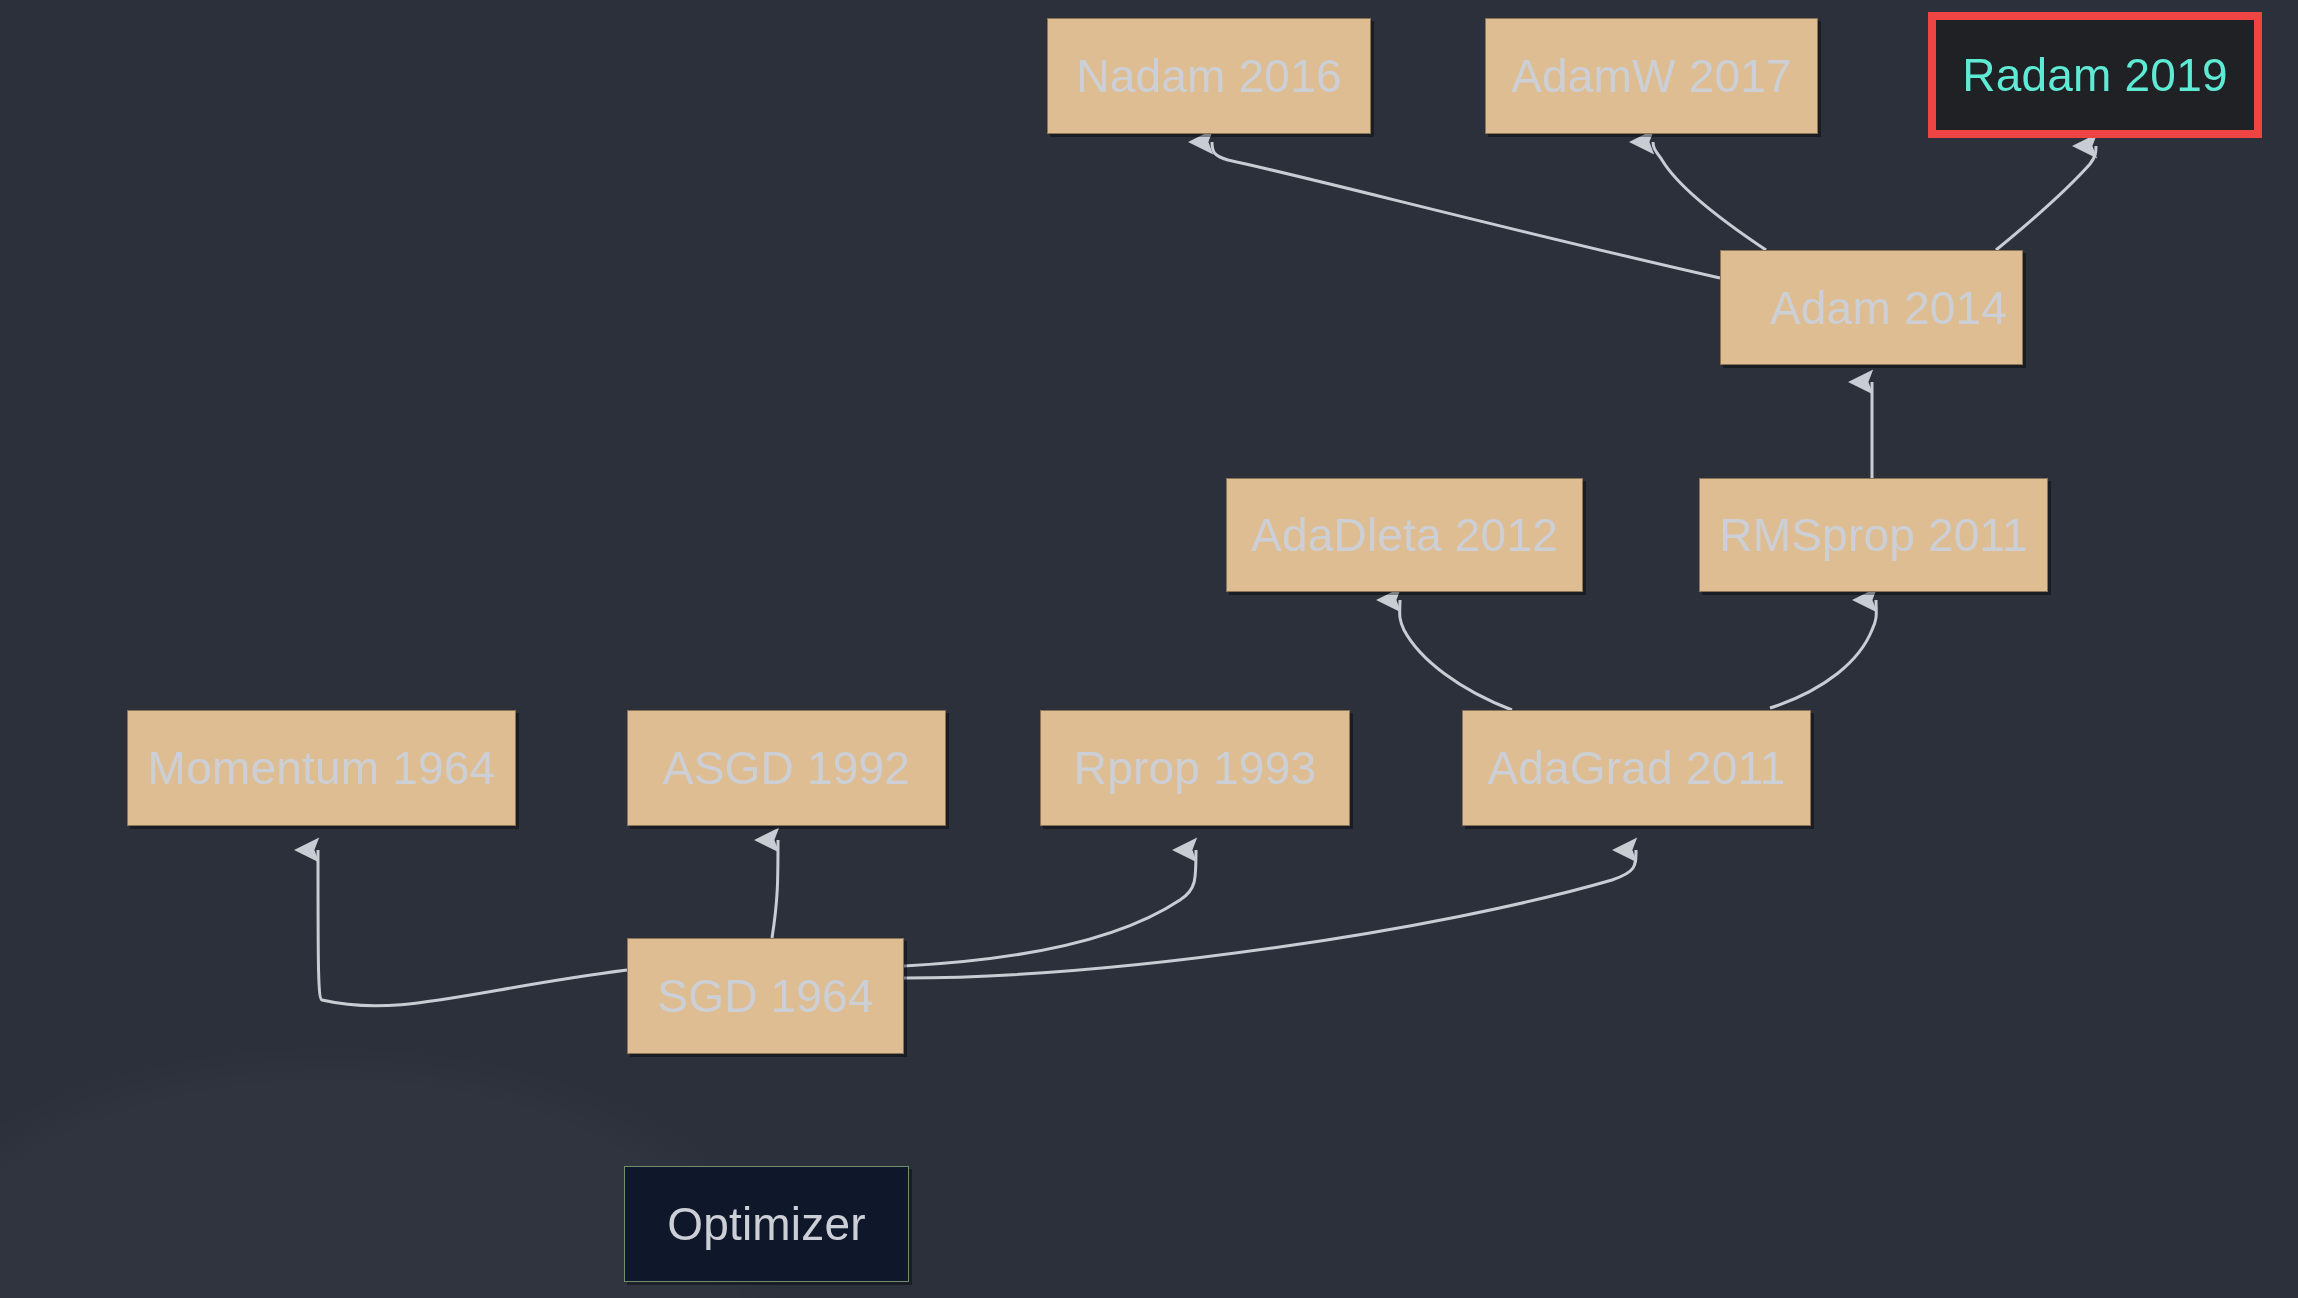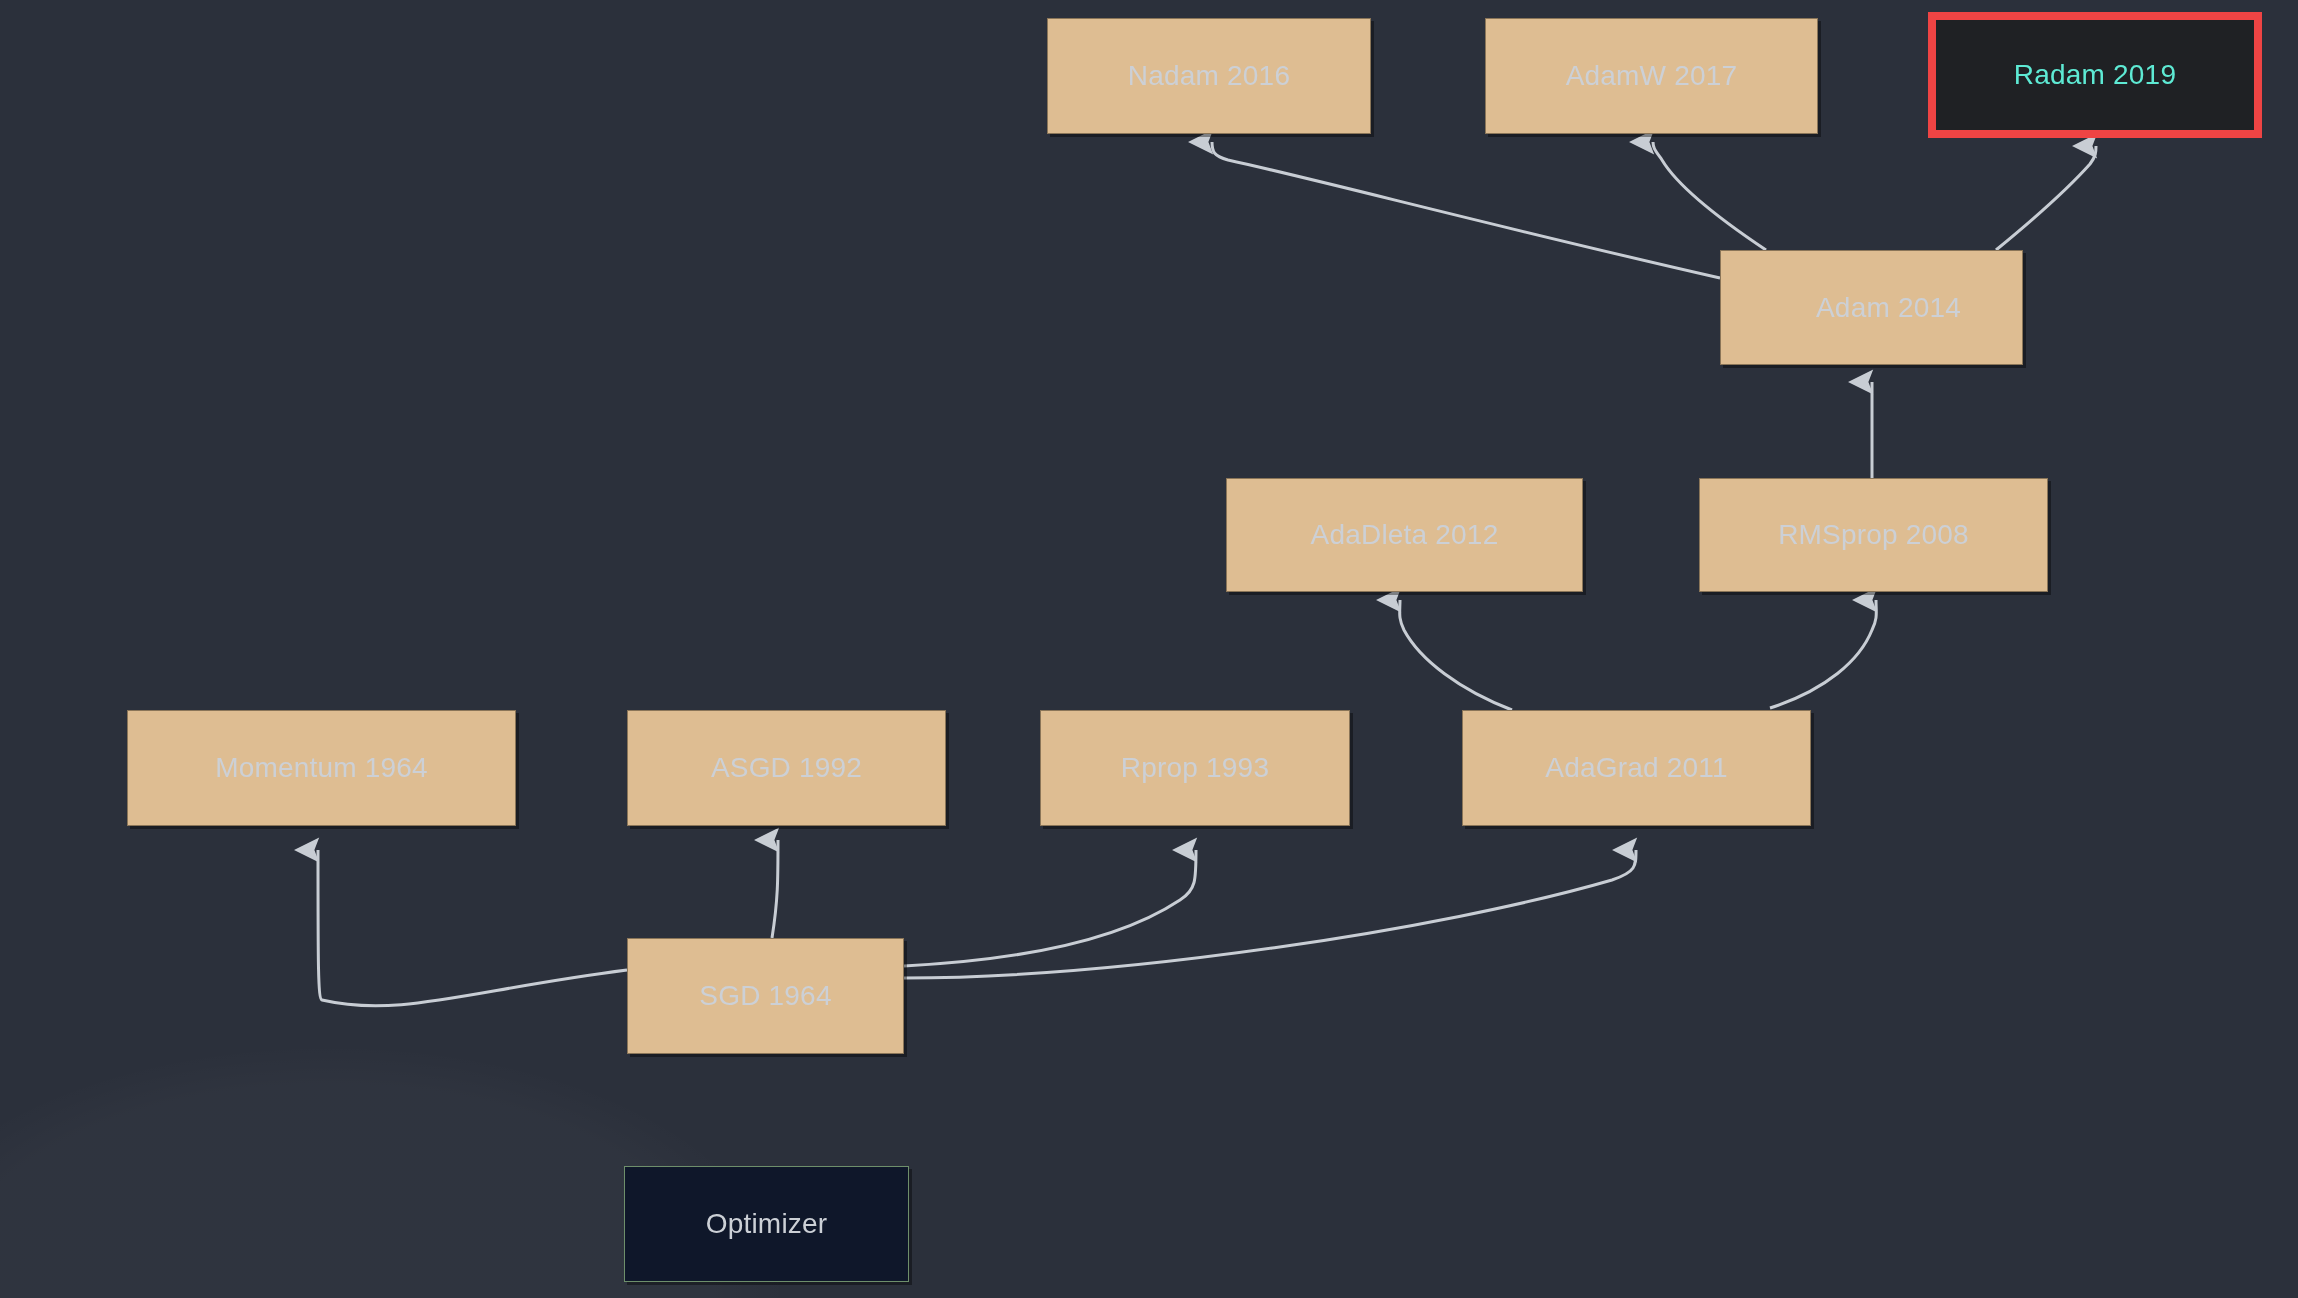--- a/index.html
+++ b/index.html
@@ -31,21 +31,21 @@
     top: 0;
     width: 2298px;
     height: 1298px;
   }
   .node {
     position: absolute;
     box-sizing: border-box;
     display: flex;
     align-items: center;
     justify-content: center;
-    font-size: 28px;
+    font-size: 46px;
     letter-spacing: 0.2px;
     color: #ccd0d6;
     background: #debd92;
     border: 1px solid #8a7558;
     box-shadow: 3px 3px 0 0 rgba(0,0,0,0.38);
     user-select: none;
   }
   .node.green {
     background: #0f172a;
     border: 1px solid #6e8f6b;
@@ -97,21 +97,21 @@
       <div class="node dark" style="left: 1928px; top: 12px; width: 334px; height: 126px;">
         <span class="label">Radam 2019</span>
       </div>
       <div class="node" style="left: 1720px; top: 250px; width: 303px; height: 115px; padding-left: 34px;">
         <span class="label">Adam 2014</span>
       </div>
       <div class="node" style="left: 1226px; top: 478px; width: 357px; height: 114px;">
         <span class="label">AdaDleta 2012</span>
       </div>
       <div class="node" style="left: 1699px; top: 478px; width: 349px; height: 114px;">
-        <span class="label">RMSprop 2008</span>
+        <span class="label">RMSprop 2011</span>
       </div>
       <div class="node" style="left: 127px; top: 710px; width: 389px; height: 116px;">
         <span class="label">Momentum 1964</span>
       </div>
       <div class="node" style="left: 627px; top: 710px; width: 319px; height: 116px;">
         <span class="label">ASGD 1992</span>
       </div>
       <div class="node" style="left: 1040px; top: 710px; width: 310px; height: 116px;">
         <span class="label">Rprop 1993</span>
       </div>

